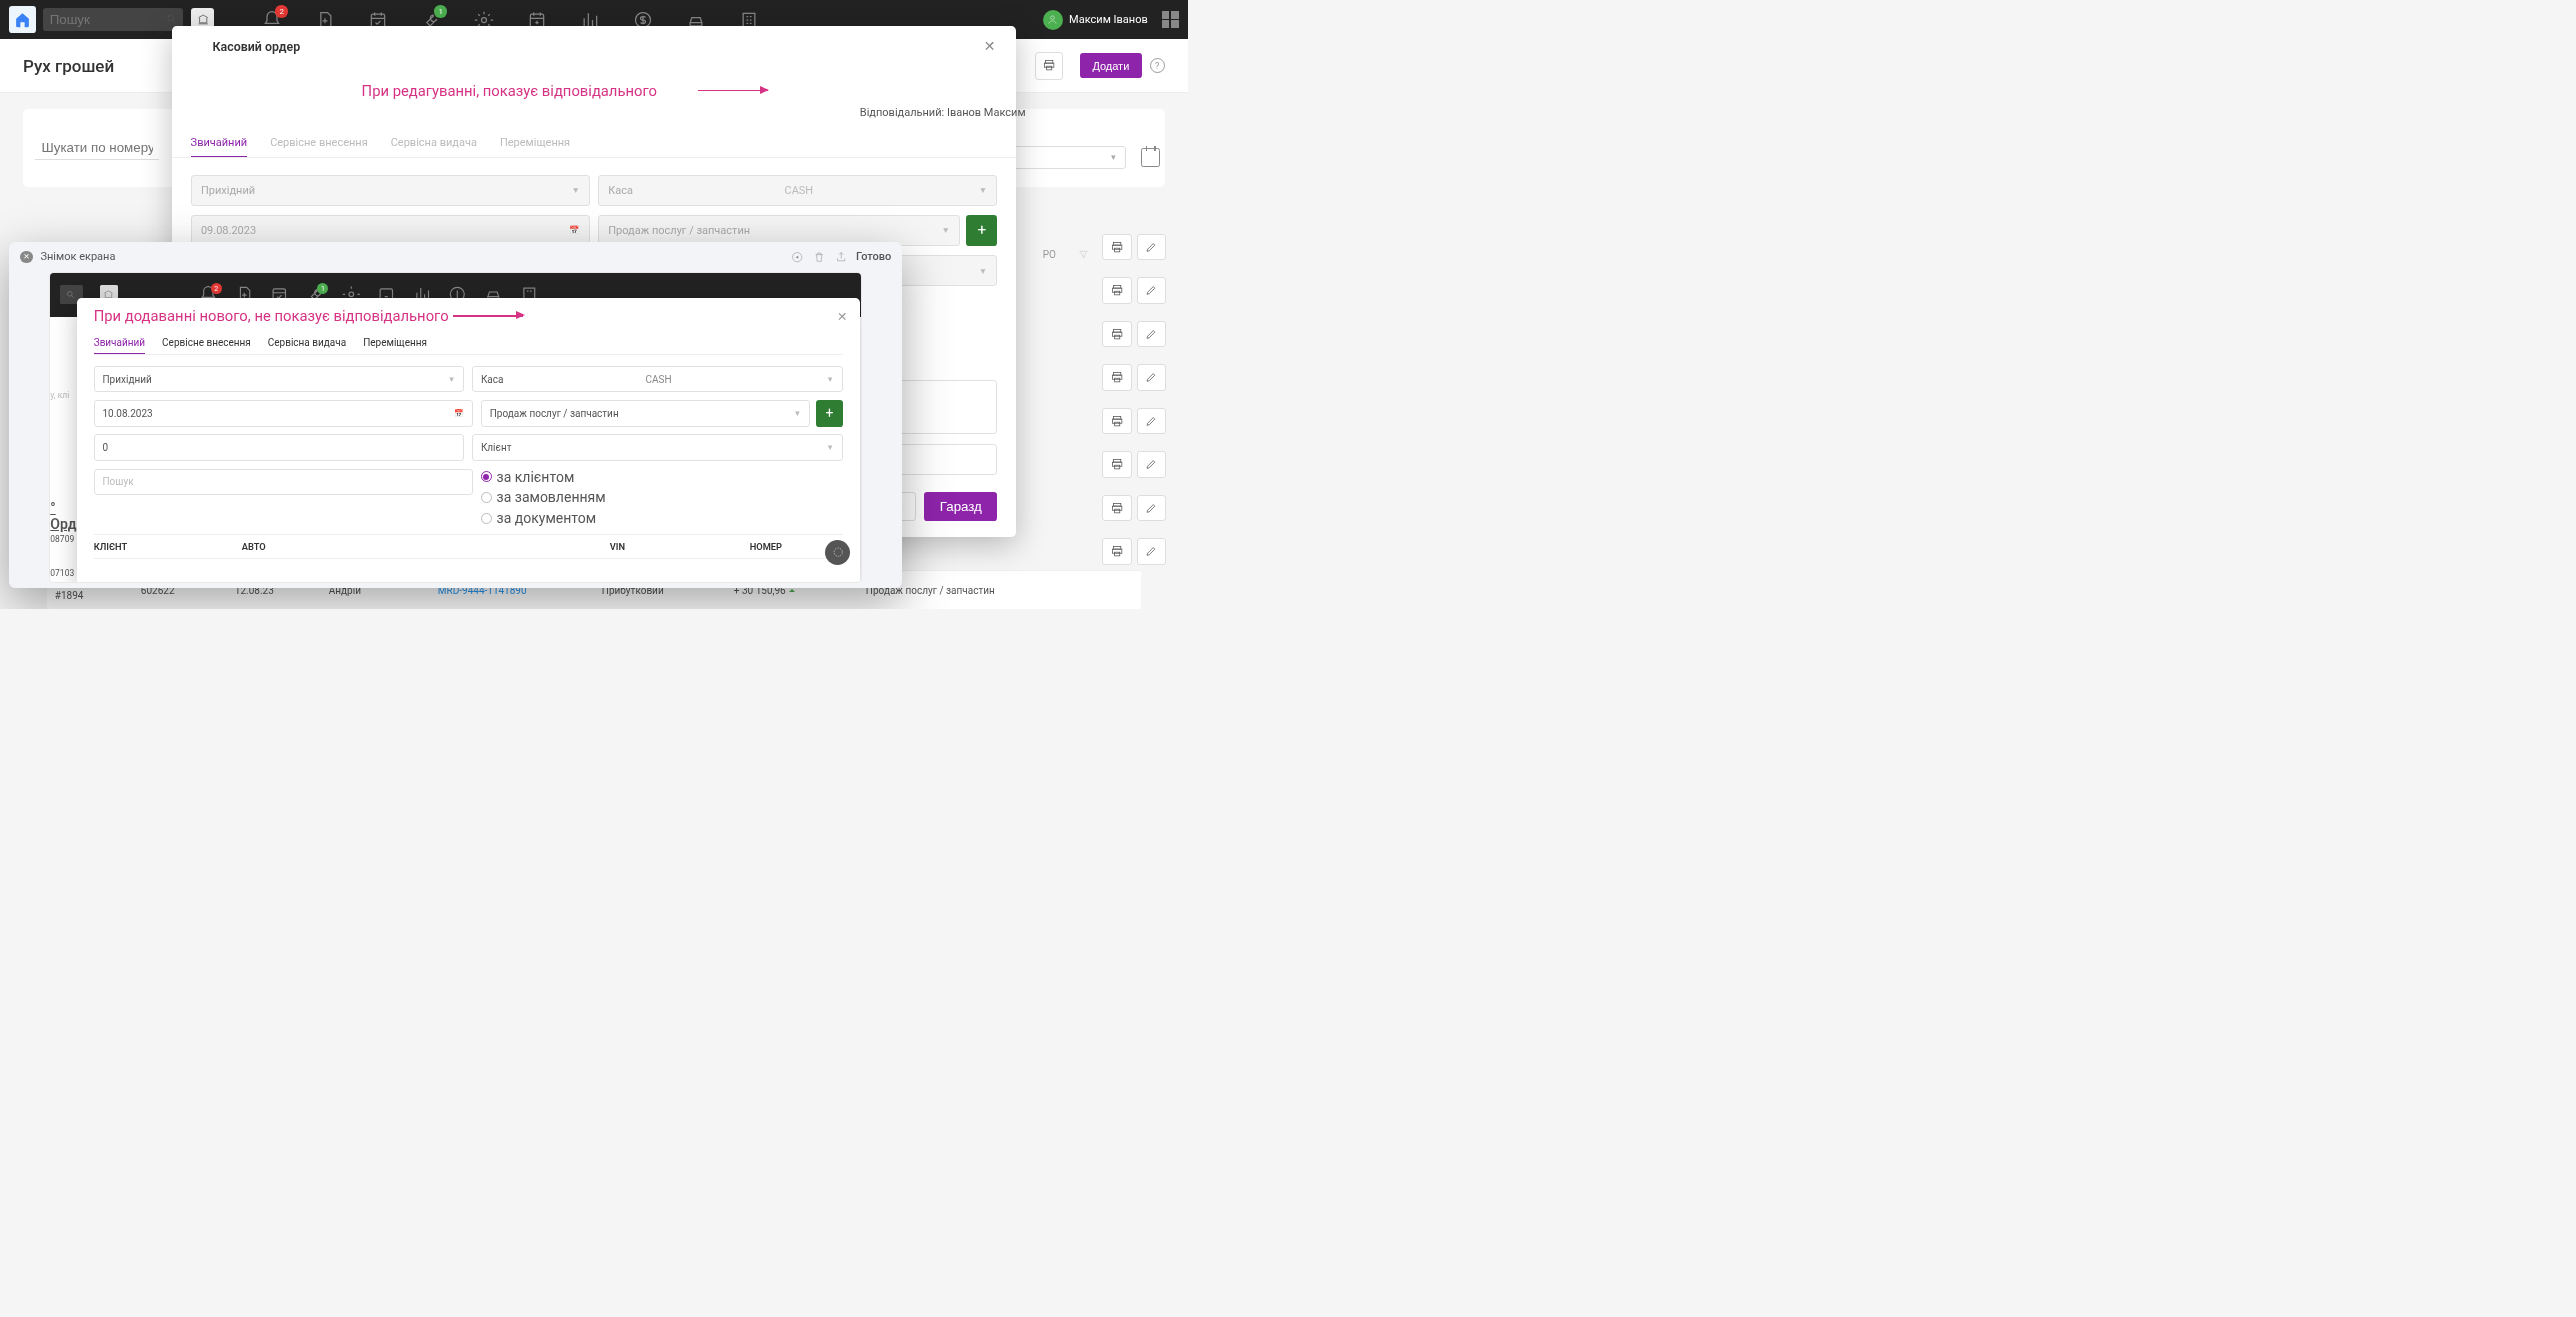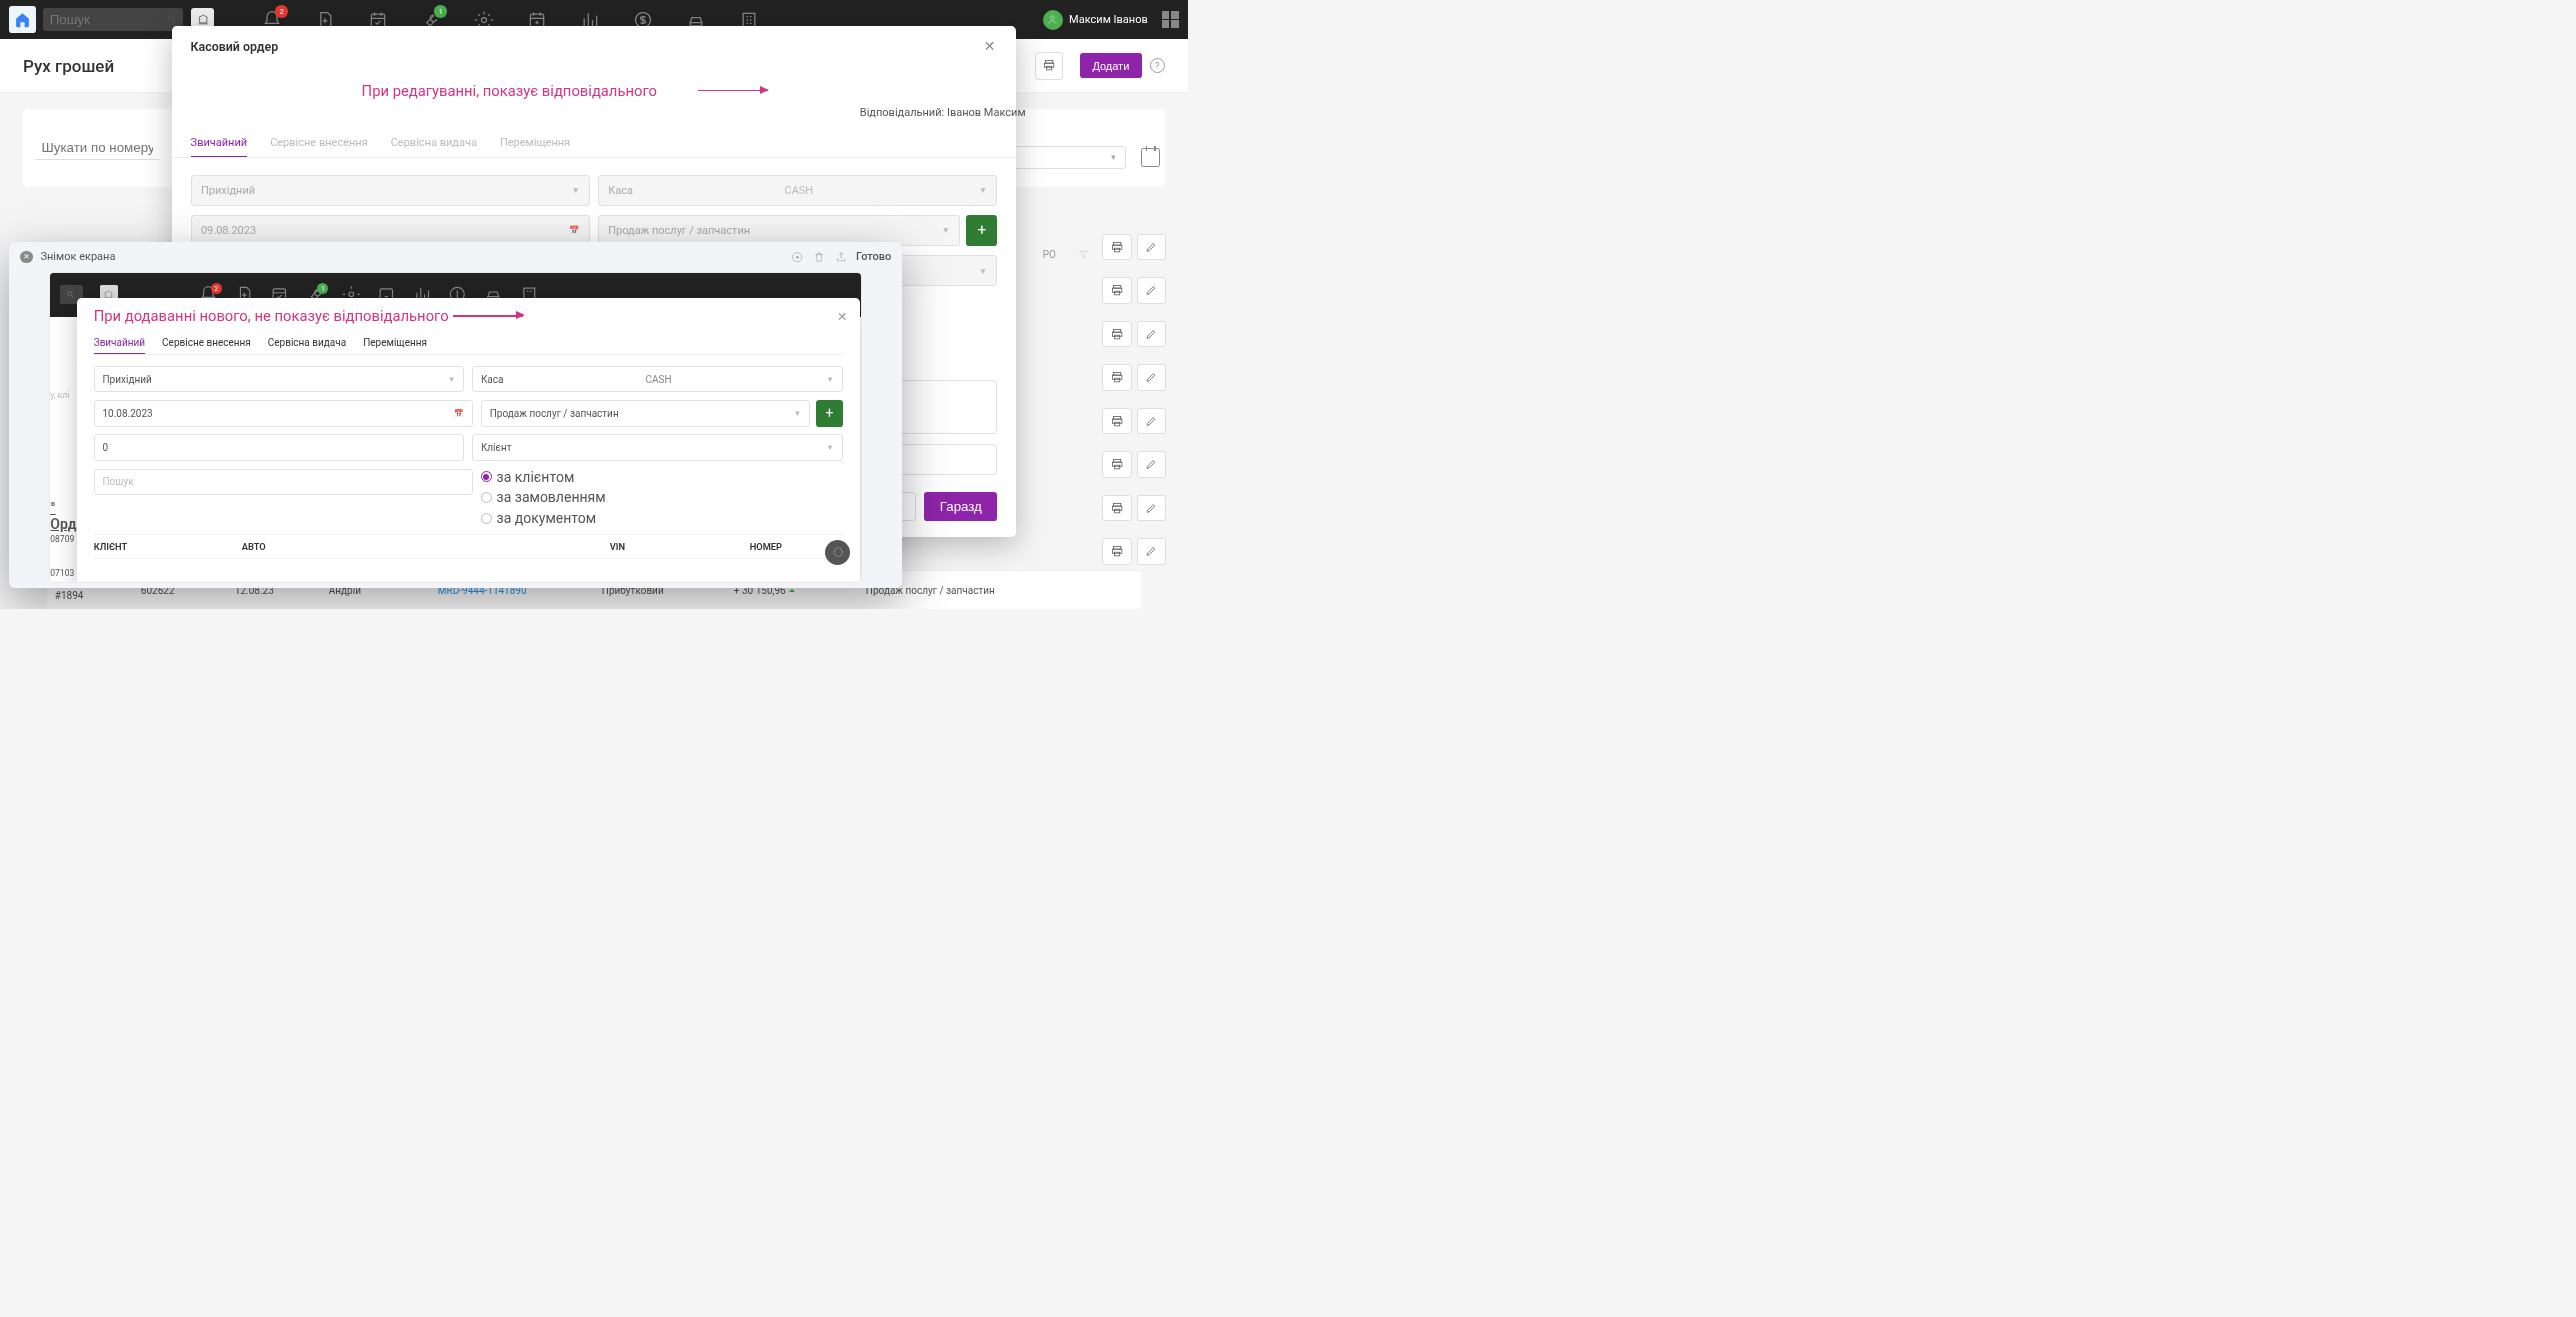--- a/index.html
+++ b/index.html
@@ -31,21 +31,21 @@
 .help-icon { margin-left: 7.8px; width: 15.5px; height: 15.5px; border: 1.6px solid #999; border-radius: 50%; display: flex; align-items: center; justify-content: center; font-size: 9.3px; color: #999; }
 
 
 .bg-content { padding: 15.5px 23px; }
 .filter-row { display: flex; gap: 9.3px; padding: 14px 0; }
 .filter-input { border: none; border-bottom: 0.8px solid #ddd; padding: 4.7px 6.2px; background: transparent; color: #aaa; width: 155px; }
 .card { background: #fff; border-radius: 4.7px; padding: 12.4px; }
 
 
 .modal-edit { position: absolute; top: 26px; left: 172px; width: 844px; background: #fff; border-radius: 4.7px; box-shadow: 0 7.8px 31px rgba(0,0,0,.25); z-index: 20; }
-.modal-head { padding: 12.4px 18.6px 7.8px; display: flex; align-items: center; }
+.modal-head { padding: 12.4px 18.6px 7.8px; display: flex; align-items: center; margin-left: 22px; }
 .modal-title { font-size: 12.4px; font-weight: 600; flex: 1; }
 .close-x { font-size: 14px; color: #888; cursor: pointer; width: 15.5px; text-align: center; }
 .responsible-row { display: flex; align-items: center; padding: 0 18.6px 11px; gap: 36px; }
 .annotation-text { color: #d63384; font-size: 14.8px; flex: 0 0 auto; margin-left: 171px; }
 .arrow-right { flex: 0 0 70px; height: 1.6px; background: #d63384; margin: 0 4.7px; position: relative; }
 .arrow-right::after { content: ''; position: absolute; right: -1.6px; top: -3.9px; border-left: 9.3px solid #d63384; border-top: 4.7px solid transparent; border-bottom: 4.7px solid transparent; }
 .responsible-text { color: #555; font-size: 11px; flex: 0 0 auto; margin-top: 44px; }
 .modal-tabs { padding: 0 18.6px; display: flex; gap: 23px; border-bottom: 0.8px solid #eee; }
 .tab { padding: 6.2px 0; color: #bbb; font-size: 11px; cursor: pointer; }
 .tab.active { color: #8e24aa; border-bottom: 1.6px solid #8e24aa; }

